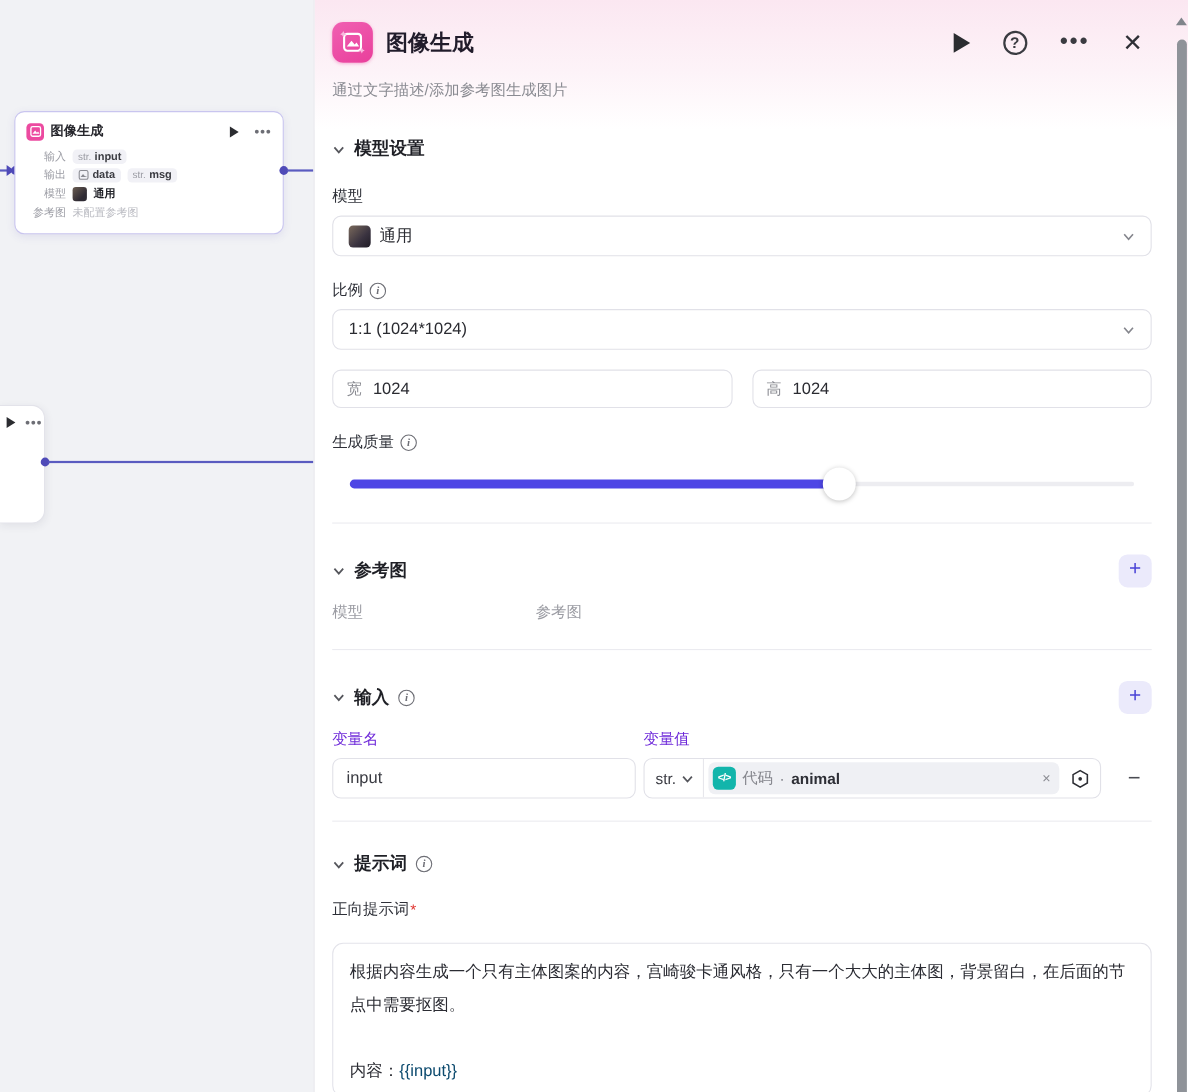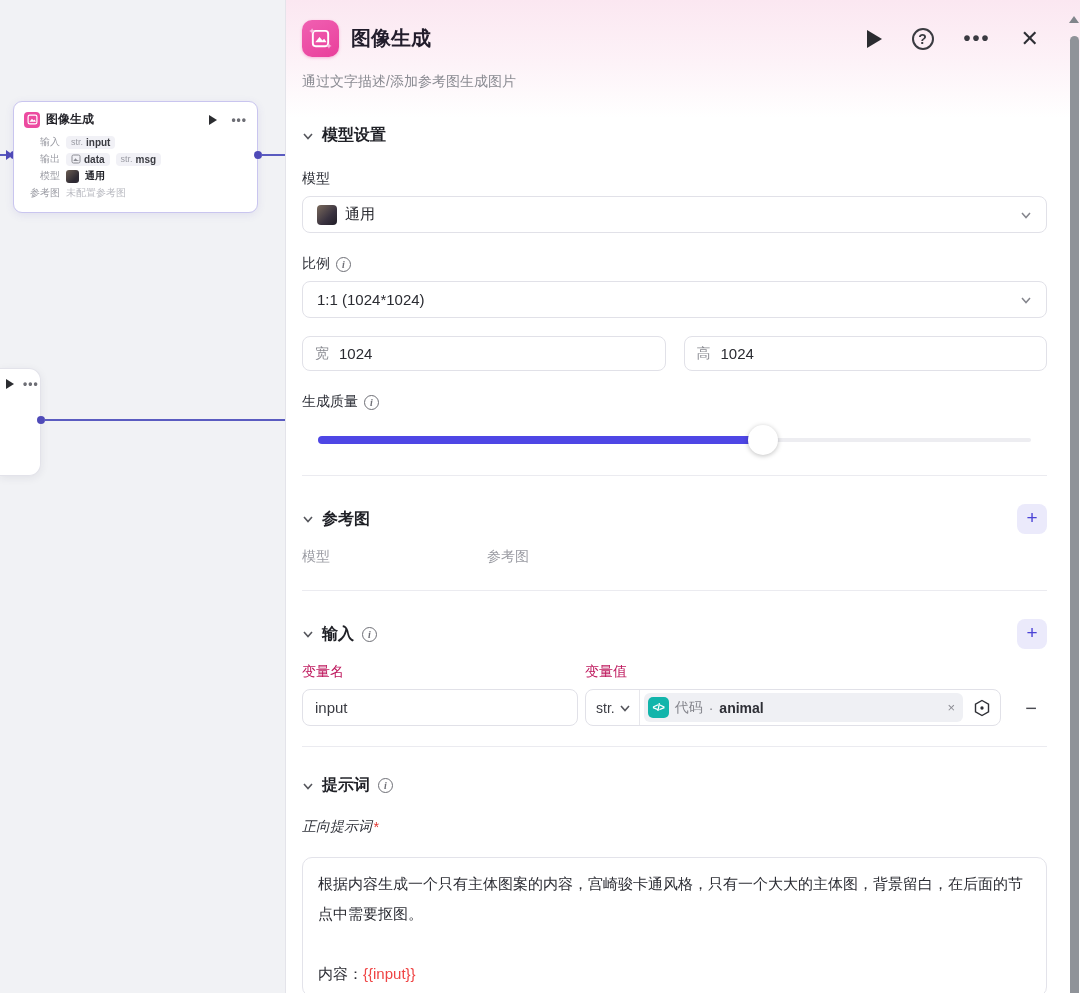--- a/index.html
+++ b/index.html
@@ -66,37 +66,37 @@
 
   .slider { position:relative; margin:0 16px; height:30px; }
   .slider .track { position:absolute; left:0; right:0; top:13px; height:4px; border-radius:2px; background:#ededf1; }
   .slider .fill { position:absolute; left:0; top:11px; height:8px; border-radius:4px; background:#4e46e5; width:61%; }
   .slider .thumb { position:absolute; top:0; left:61%; width:30px; height:30px; margin-left:-5px; border-radius:50%; background:#fff; box-shadow:0 1px 5px rgba(0,0,0,.25); cursor:pointer; }
 
   .divider { height:1px; background:#ebebf0; margin:0; }
 
   .cols3 { display:flex; font-size:14px; color:#9b9ca3; }
   .cols3 span:nth-child(1){ width:185px; } .cols3 span:nth-child(2){ width:226px; } .cols3 span:nth-child(3){ flex:1; }
-  .cols2 { display:flex; font-size:14px; color:#be185d; }
+  .cols2 { display:flex; font-size:14px; color:#6d28d9; }
   .cols2 span:nth-child(1){ width:283px; }
 
   .var-row { display:flex; align-items:center; }
   .name-field { width:276px; height:37px; border:1px solid #e1e1e8; border-radius:8px; padding:0 12px; font-size:15px; color:#3a3b42; font-family:inherit; outline:none; }
   .value-box { margin-left:7px; width:416px; height:37px; border:1px solid #e1e1e8; border-radius:8px; display:flex; align-items:center; background:#fff; overflow:hidden; }
   .type-seg { display:flex; align-items:center; gap:4px; padding:0 8px 0 10px; height:100%; border-right:1px solid #e7e7ec; font-size:14px; color:#3c3d44; cursor:pointer; flex:none; }
   .ref-pill { flex:1; margin:3px 4px 3px 4px; background:#eff0f4; border-radius:6px; height:29px; display:flex; align-items:center; padding:0 8px 0 4px; gap:6px; min-width:0; }
   .code-ic { width:21px; height:21px; border-radius:5px; background:#12b5ab; color:#fff; font-size:10px; font-weight:bold; display:flex; align-items:center; justify-content:center; flex:none; letter-spacing:-1px; }
   .ref-src { color:#85868d; font-size:14px; }
   .ref-name { color:#2e2f36; font-size:14px; font-weight:bold; }
   .pill-x { margin-left:auto; color:#8b8c93; font-size:13px; cursor:pointer; }
   .hex-btn { width:26px; height:26px; margin:0 5px 0 2px; display:flex; align-items:center; justify-content:center; cursor:pointer; flex:none; }
   .minus-btn { margin-left:auto; margin-right:10px; color:#4a4b52; font-size:20px; cursor:pointer; line-height:1; }
 
   .prompt-box { border:1px solid #e3e3ea; border-radius:10px; padding:11px 15px; font-size:15px; line-height:30px; color:#2b2c33; height:140px; cursor:text; }
-  .prompt-var { color:#ef4444; }
+  .prompt-var { color:#0c4a6e; }
 
   .watermark { position:absolute; right:18px; top:925px; font-size:30px; font-weight:bold; color:rgba(224,224,226,.95);
     text-shadow:-1px -1px 0 rgba(255,255,255,.95), 1px 1px 1px rgba(140,140,145,.55); letter-spacing:1px; pointer-events:none; }
 
   
   .scrollbar { position:absolute; right:0; top:0; width:12px; height:993px; }
   .sb-up { position:absolute; top:10px; left:0; width:12px; height:18px; display:flex; align-items:center; justify-content:center; cursor:pointer; }
   .sb-up-tri { width:0; height:0; border-bottom:7px solid #808archive590;border-bottom:7px solid #80858b; border-left:5px solid transparent; border-right:5px solid transparent; }
   .sb-thumb { position:absolute; top:36px; bottom:0; left:2px; width:9px; border-radius:5px 5px 0 0; background:#8f9399; cursor:pointer; }
 
@@ -304,21 +304,21 @@
     <div class="divider mt20"></div>
 
     <div class="sect-head mt28">
       <svg class="chev" viewBox="0 0 12 12">
           <polyline points="2,4 6,8.5 10,4" fill="none" stroke="#55565c" stroke-width="1.6"></polyline>
         </svg>
       <span class="sect-title">提示词</span>
       <span class="info-i">i</span>
     </div>
 
-    <div class="field-label mt22" style="gap:1px;font-style:italic;">
+    <div class="field-label mt22" style="gap:1px;">
       <span>正向提示词</span>
       <span class="req">*</span>
     </div>
 
     <div class="prompt-box mt10">
       <div>根据内容生成一个只有主体图案的内容，宫崎骏卡通风格，只有一个大大的主体图，背景留白，在后面的节点中需要抠图。</div>
       <div style="height:30px;"></div>
       <div>
         <span>内容：</span><span class="prompt-var">{{input}}</span>
       </div>

